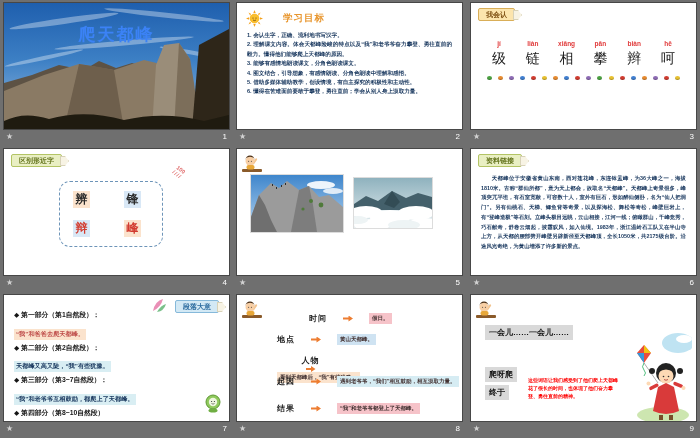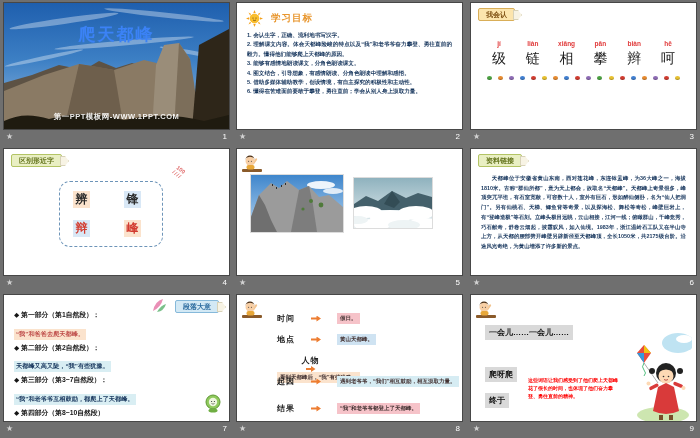--- a/index.html
+++ b/index.html
@@ -24,21 +24,21 @@
   .tab-blue{background:#d3e9f5;border-color:#86b9da;color:#2e6da0;left:auto;right:10px;}
 
   
   .s1-title{position:absolute;top:20px;left:0;width:100%;text-align:center;font-size:17px;
             font-weight:bold;color:#3b82f6;letter-spacing:2px;z-index:2;}
   .s1-wm{position:absolute;bottom:7px;left:0;width:100%;text-align:center;font-size:7.5px;
          font-weight:bold;color:rgba(255,255,255,.9);z-index:2;letter-spacing:.5px;}
   .s1-art{position:absolute;inset:0;}
 
   
-  .s2-head{position:absolute;top:7px;left:9px;display:flex;align-items:center;gap:8px;}
+  .s2-head{position:absolute;top:7px;left:9px;display:flex;align-items:center;gap:20px;}
   .s2-head .t{font-size:9.5px;font-weight:bold;color:#e8962e;letter-spacing:1px;}
   .s2-list{position:absolute;top:28px;left:10px;right:10px;}
   .s2-list .it{font-size:5.6px;font-weight:bold;color:#17365d;line-height:1.68;text-align:justify;}
 
   
   .s3-row{position:absolute;left:16px;right:16px;display:flex;justify-content:space-between;text-align:center;}
   .s3-py{top:37px;}
   .s3-py span{font-size:6.5px;font-weight:bold;color:#e03a3a;width:24px;}
   .s3-ch{top:47px;}
   .s3-ch span{font-size:14px;color:#1a1a1a;width:24px;}
@@ -76,27 +76,27 @@
   .hl-blue{background:#d9eef3;color:#17365d;}
   .turtle{position:absolute;right:8px;bottom:8px;}
 
   
   .row8{position:absolute;left:40px;display:flex;align-items:center;}
   .row8 .lb{font-size:8px;font-weight:bold;color:#1c1c1c;width:34px;letter-spacing:1px;}
   .arrow{width:10px;height:6px;background:#ed7d31;margin-right:16px;
          clip-path:polygon(0 32%,55% 32%,55% 0,100% 50%,55% 100%,55% 68%,0 68%);}
   .row8 .val{font-size:5.5px;font-weight:bold;color:#433;padding:1.5px 3px;max-width:118px;line-height:1.45;}
   .v-pink{background:#f6c3c9;} .v-blue{background:#cfe3f2;} .v-peach{background:#fbe3cd;} .v-cyan{background:#d6ecf3;}
-  .r8a{top:18px;} .r8b{top:39px;} .r8c{top:60px;flex-direction:column;} .r8d{top:81px;} .r8e{top:108px;}
+  .r8a{top:18px;margin-left:32px;} .r8b{top:39px;} .r8c{top:60px;flex-direction:column;} .r8d{top:81px;} .r8e{top:108px;}
 
   
   .s9-q{position:absolute;left:18px;top:28px;font-size:8px;font-weight:bold;color:#111;}
   .s9-p{position:absolute;left:14px;background:#d9d9d9;color:#111;font-size:8px;font-weight:bold;
         padding:2px 4px;}
-  .p1{top:30px;} .p2{top:72px;} .p3{top:98px;}
+  .p1{top:30px;} .p2{top:72px;} .p3{top:90px;}
   .s9-note{position:absolute;left:57px;top:82px;width:93px;font-size:5px;font-weight:bold;
            color:#fe0000;line-height:1.55;}
   .girl{position:absolute;right:4px;top:36px;}
 </style>
 </head>
 <body>
 
 <div class="stage">
 <div class="grid">
 
@@ -120,21 +120,20 @@
         </g>
         <polygon fill="#5d5244" points="0,100 0,80 28,72 55,62 80,67 95,58 112,65 128,60 152,67 152,100"></polygon>
         <polygon fill="#8a7a64" points="0,126 0,88 40,72 75,61 110,67 140,57 165,63 152,126"></polygon>
         <polygon fill="#6e5f4c" points="60,126 75,61 95,64 110,67 120,126"></polygon>
         <polygon fill="#9a8d79" points="148,126 152,62 160,42 175,40 186,56 192,126"></polygon>
         <polygon fill="#7c6e5a" points="170,126 175,40 186,56 190,80 196,126"></polygon>
         <polygon fill="#2e2619" points="188,126 195,42 225,26 225,126"></polygon>
         <path d="M0,118 Q20,108 45,116 Q80,106 120,117 Q160,108 200,118 L225,112 L225,126 L0,126 Z" fill="#1f1b10"></path>
       </svg>
       <div class="s1-title">爬天都峰</div>
-      <div class="s1-wm">第一PPT模板网-WWW.1PPT.COM</div>
     </div>
     <div class="cellfoot">
       <span class="tstar">★</span>
       <span class="pagenum">1</span>
     </div>
   </div>
 
   <div class="cell">
     <div class="slide">
       <div class="s2-head">

